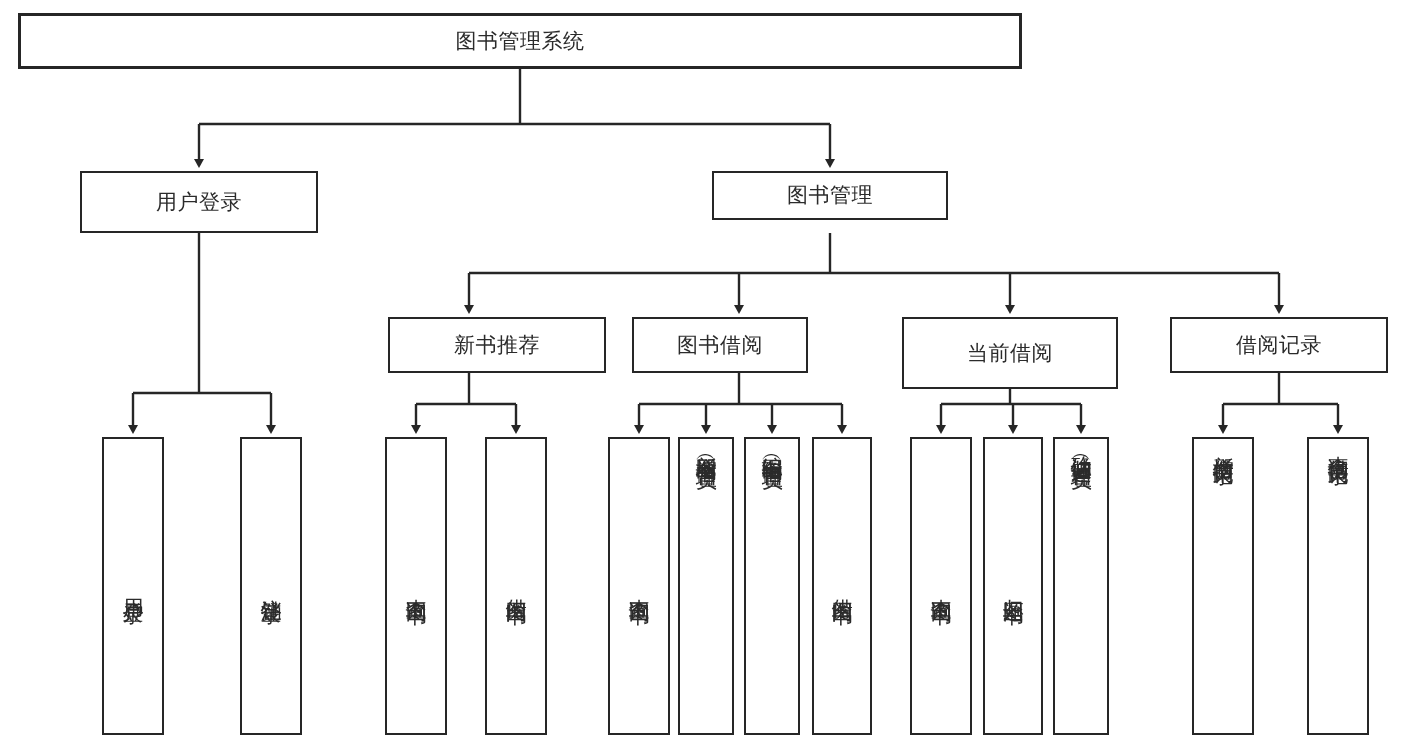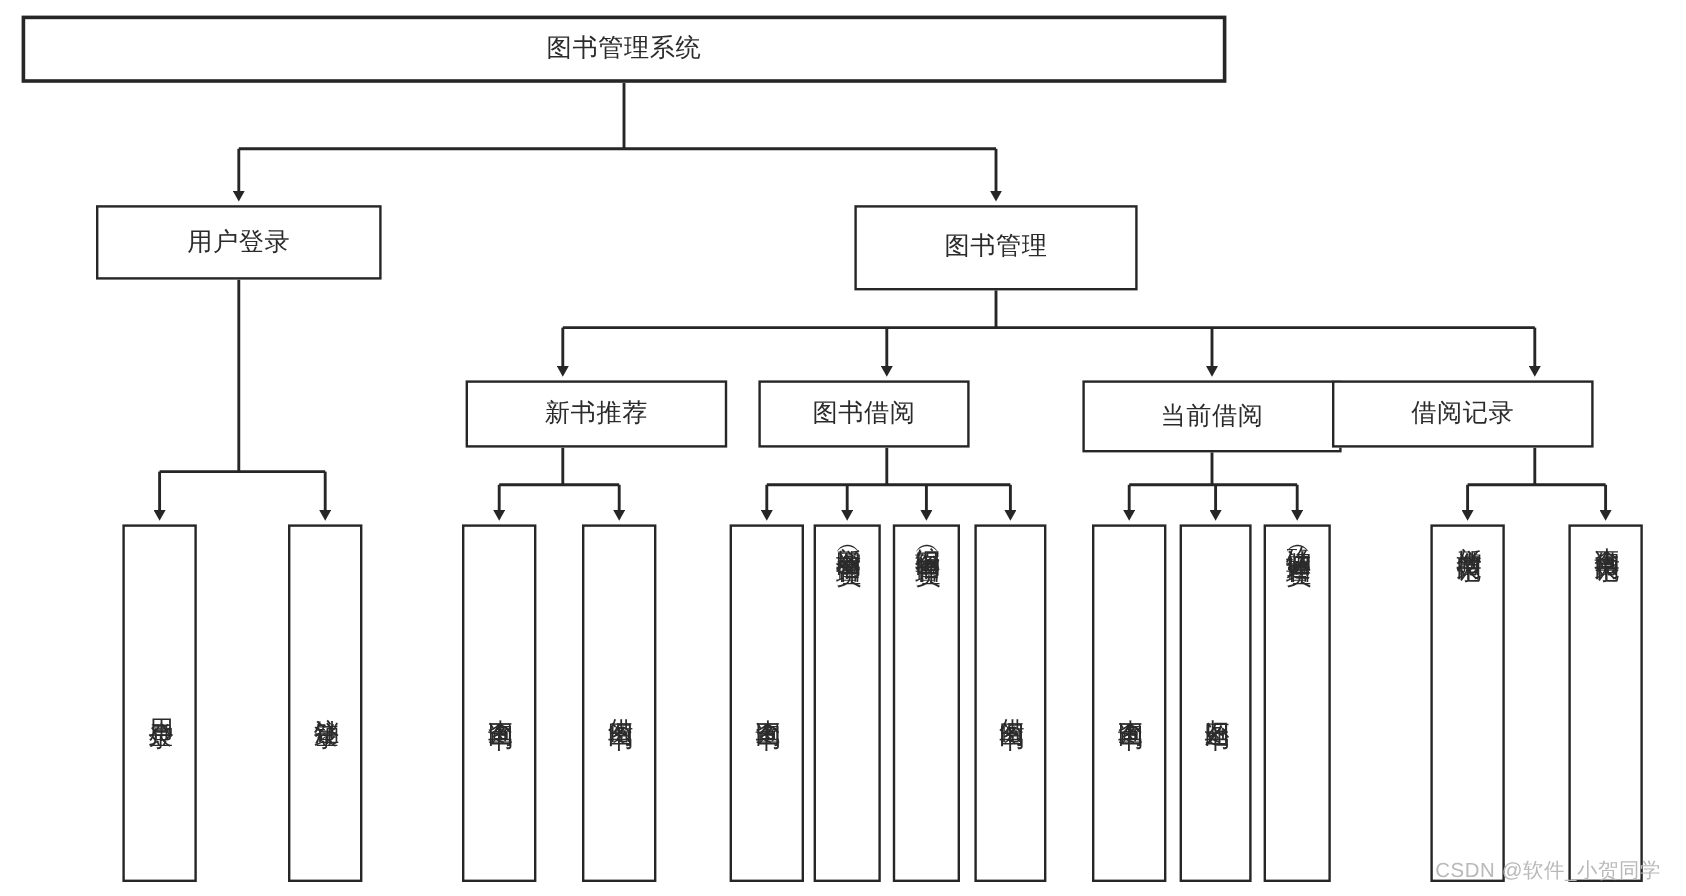--- a/index.html
+++ b/index.html
@@ -118,33 +118,33 @@
       </g>
   </svg>
 
   <div id="nodes-layer">
       <div class="node root" style="left: 18px; top: 13px; width: 1004px; height: 56px;">
         <span class="node-label">图书管理系统</span>
       </div>
       <div class="node level2" style="left: 80px; top: 171px; width: 238px; height: 62px;">
         <span class="node-label">用户登录</span>
       </div>
-      <div class="node level2" style="left: 712px; top: 171px; width: 236px; height: 71px;">
+      <div class="node level2" style="left: 712px; top: 171px; width: 236px; height: 49px;">
         <span class="node-label">图书管理</span>
       </div>
       <div class="node level3" style="left: 360px; top: 317px; width: 218px; height: 56px; margin-left: 28px;">
         <span class="node-label">新书推荐</span>
       </div>
       <div class="node level3" style="left: 632px; top: 317px; width: 176px; height: 56px;">
         <span class="node-label">图书借阅</span>
       </div>
-      <div class="node level3" style="left: 902px; top: 317px; width: 216px; height: 60px; justify-content: center;">
+      <div class="node level3" style="left: 902px; top: 317px; width: 216px; height: 72px; justify-content: center;">
         <span class="node-label">当前借阅</span>
       </div>
-      <div class="node level3" style="left: 1110px; top: 317px; width: 218px; height: 56px;">
+      <div class="node level3" style="left: 1170px; top: 317px; width: 218px; height: 56px;">
         <span class="node-label">借阅记录</span>
       </div>
       <div class="node leaf short-text" style="left: 102px; top: 437px; width: 62px; height: 298px;">
         <span class="node-label">用户登录</span>
       </div>
       <div class="node leaf short-text" style="left: 240px; top: 437px; width: 62px; height: 298px;">
         <span class="node-label">注销登录</span>
       </div>
       <div class="node leaf short-text" style="left: 385px; top: 437px; width: 62px; height: 298px;">
         <span class="node-label">查询图书</span>
@@ -174,15 +174,14 @@
         <span class="node-label">确认归还（管理员）</span>
       </div>
       <div class="node leaf" style="left: 1192px; top: 437px; width: 62px; height: 298px;">
         <span class="node-label">新增借阅记录</span>
       </div>
       <div class="node leaf" style="left: 1307px; top: 437px; width: 62px; height: 298px;">
         <span class="node-label">查询借阅记录</span>
       </div>
     </div>
 
-  <div class="watermark" style="left: 1196px; top: 714px;">CSDN @软件_小贺同学</div>
 
 </div>
 
 </body></html>

